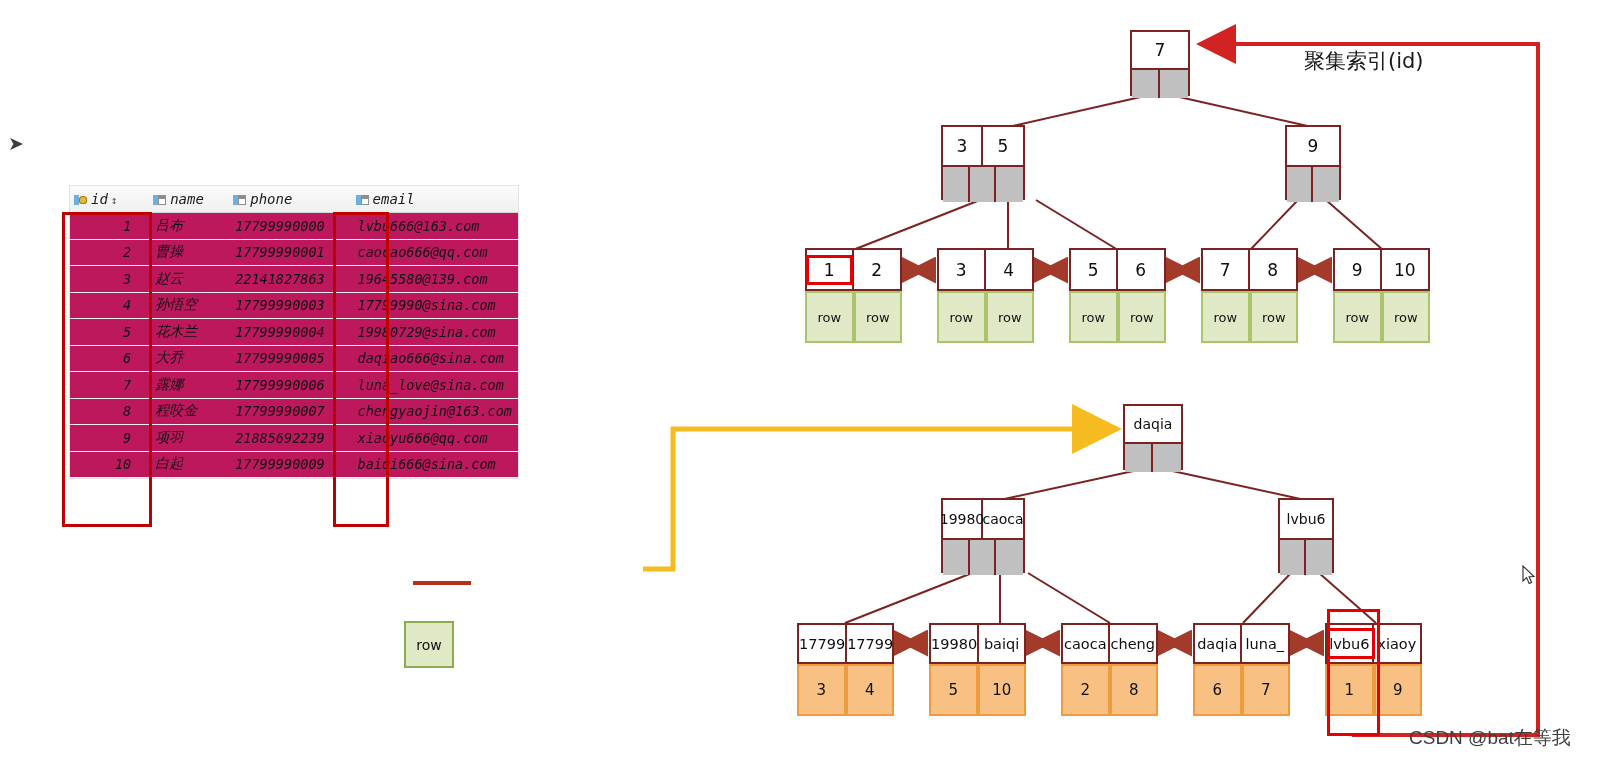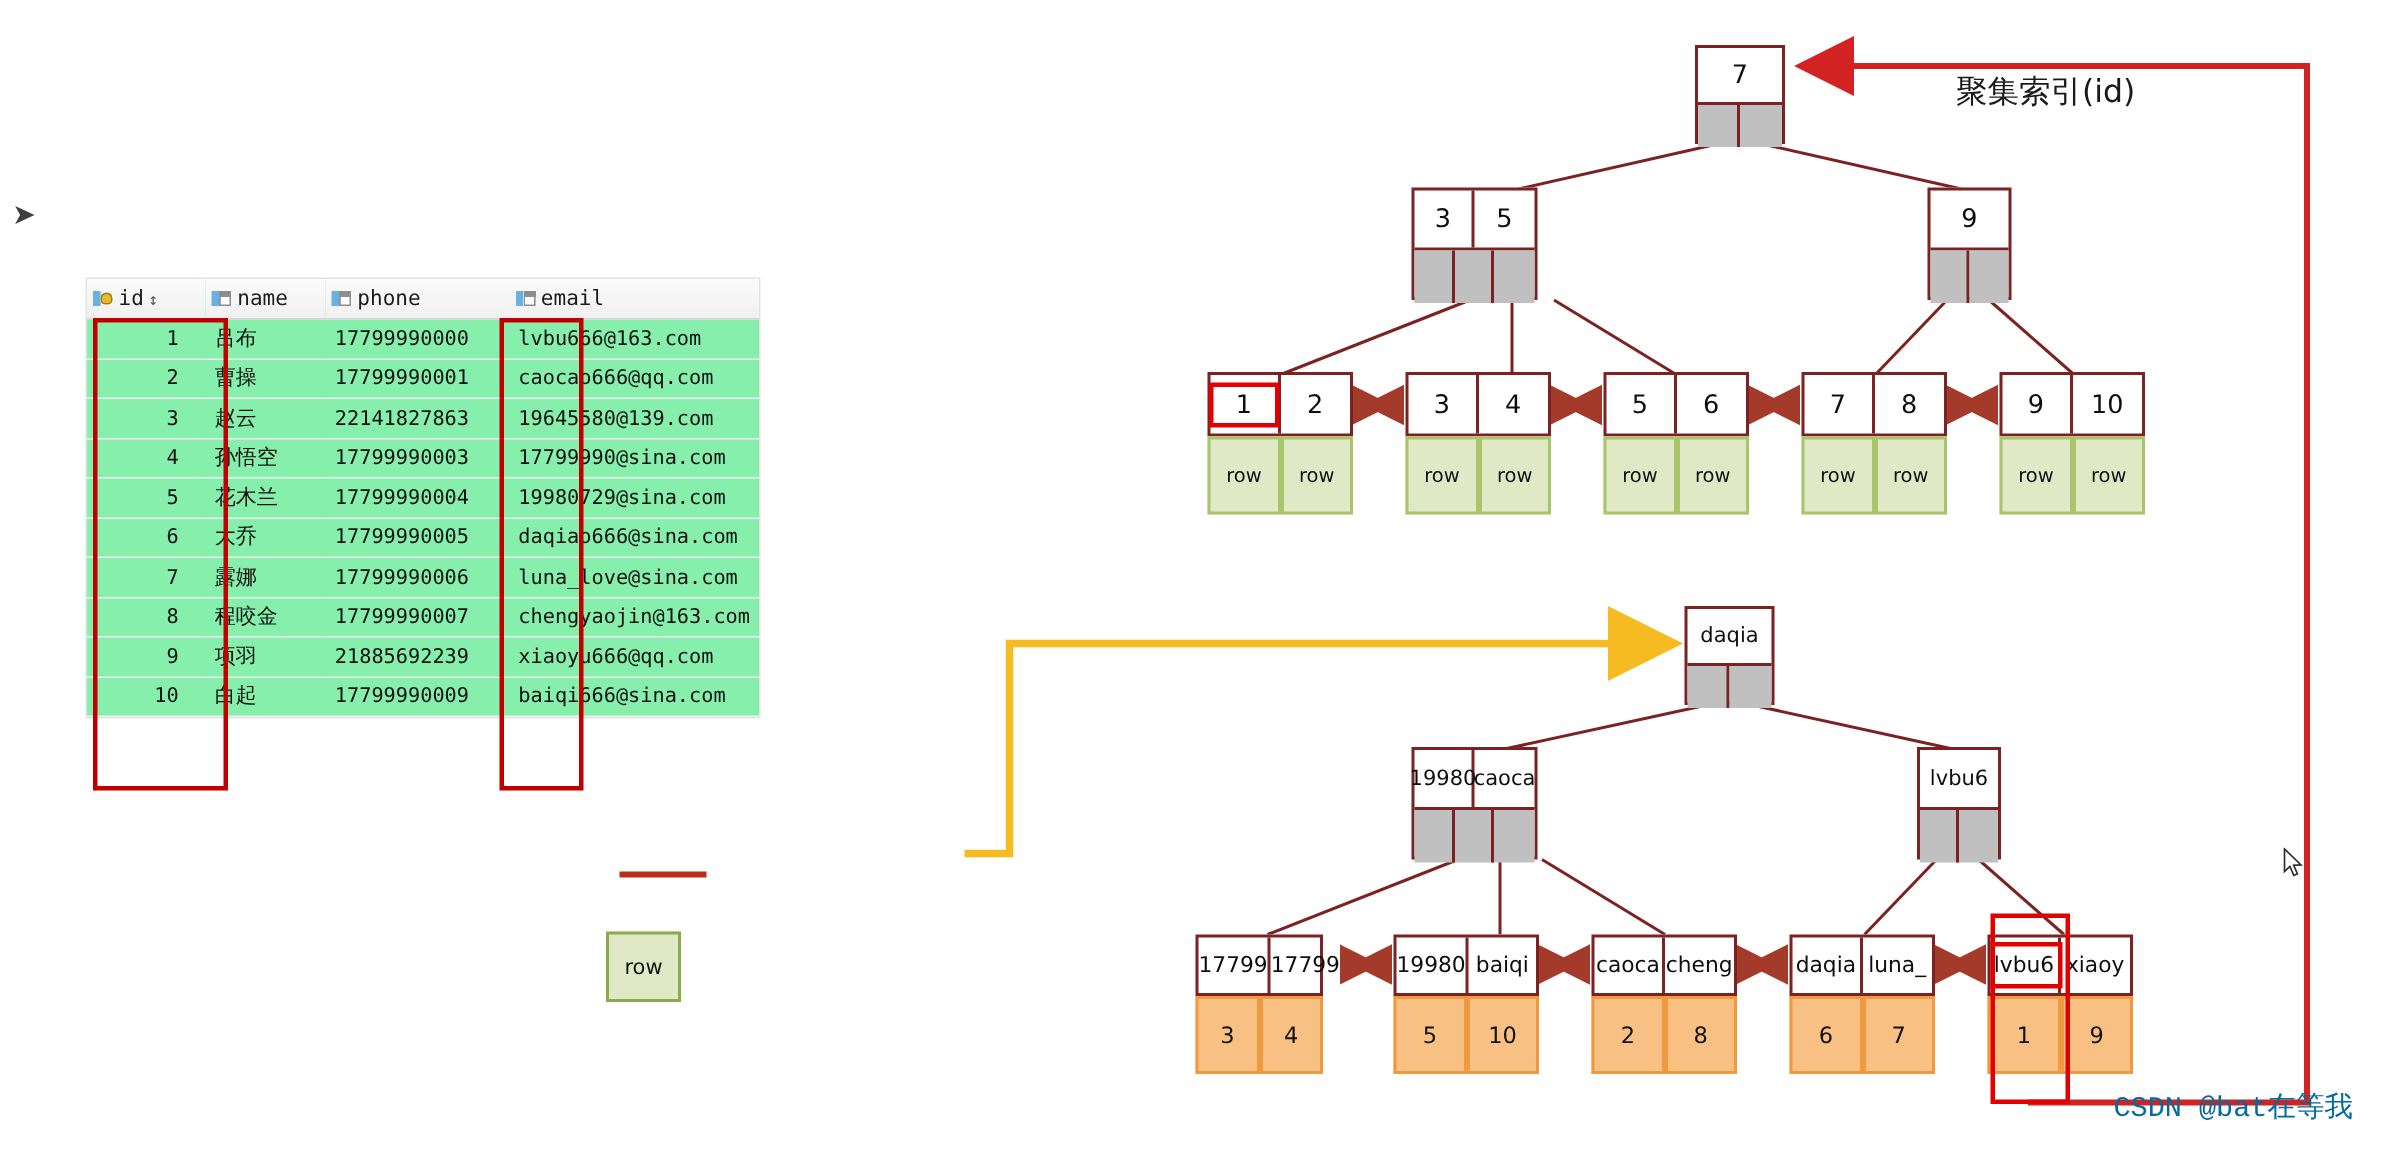--- a/index.html
+++ b/index.html
@@ -38,28 +38,29 @@
   #slide-heading .htext {
     font-size: 26px;
     color: #262626;
     letter-spacing: 1.5px;
     font-family: "DejaVu Sans", "Liberation Sans", sans-serif;
   }
 
   
   #data-table {
     position: absolute;
-    left: 58px;
+    left: 70px;
     top: 186px;
     width: 448px;
     border-collapse: collapse;
-    background: #86efac;
+    background: #be185d;
     font-family: "DejaVu Sans Mono", "Liberation Mono", monospace;
     font-size: 13.5px;
     box-shadow: 0 0 0 1px #e3e3e3;
+    font-style: italic;
   }
   #data-table thead th {
     background: linear-gradient(#fbfbfb, #f0f0f0);
     border-bottom: 1px solid #d6d6d6;
     font-weight: normal;
     font-size: 14px;
     color: #1b1b1b;
     height: 26px;
     padding: 0 4px;
     text-align: left;
@@ -308,22 +309,22 @@
     height: 771px;
     pointer-events: none;
   }
 
   
   #watermark {
     position: absolute;
     left: 1409px;
     top: 725px;
     font-size: 19px;
-    color: #0369a1;
-    font-family: Liberation Mono, monospace;
+    color: #404040;
+    font-family: Liberation Sans, sans-serif;
     white-space: nowrap;
   }
 
   
   #mouse-cursor {
     position: absolute;
     left: 1522px;
     top: 565px;
     width: 14px;
     height: 20px;
@@ -596,21 +597,21 @@
   <div class="node small" style="left:1278px; top:498px; width:56px; height:75px;">
     <div class="keys" style="height:38px;">
       <div class="key" style="width:52px;">lvbu6</div>
     </div>
     <div class="ptrs" style="height:35px;">
       <div class="ptr" style="width:26px;"></div>
       <div class="ptr" style="width:26px;"></div>
     </div>
   </div>
 
-  <div class="leaf orange" style="left:797px; top:623px; width:85px;">
+  <div class="leaf orange" style="left:797px; top:623px; width:97px;">
     <div class="lkeys">
       <div class="lk" style="width:48.5px;">17799</div>
       <div class="lk" style="width:48.5px;">17799</div>
     </div>
     <div class="lrows">
       <div class="lr" style="width:48.5px;">3</div>
       <div class="lr" style="width:48.5px;">4</div>
     </div>
   </div>
   <div class="leaf orange" style="left:929px; top:623px; width:97px;">

